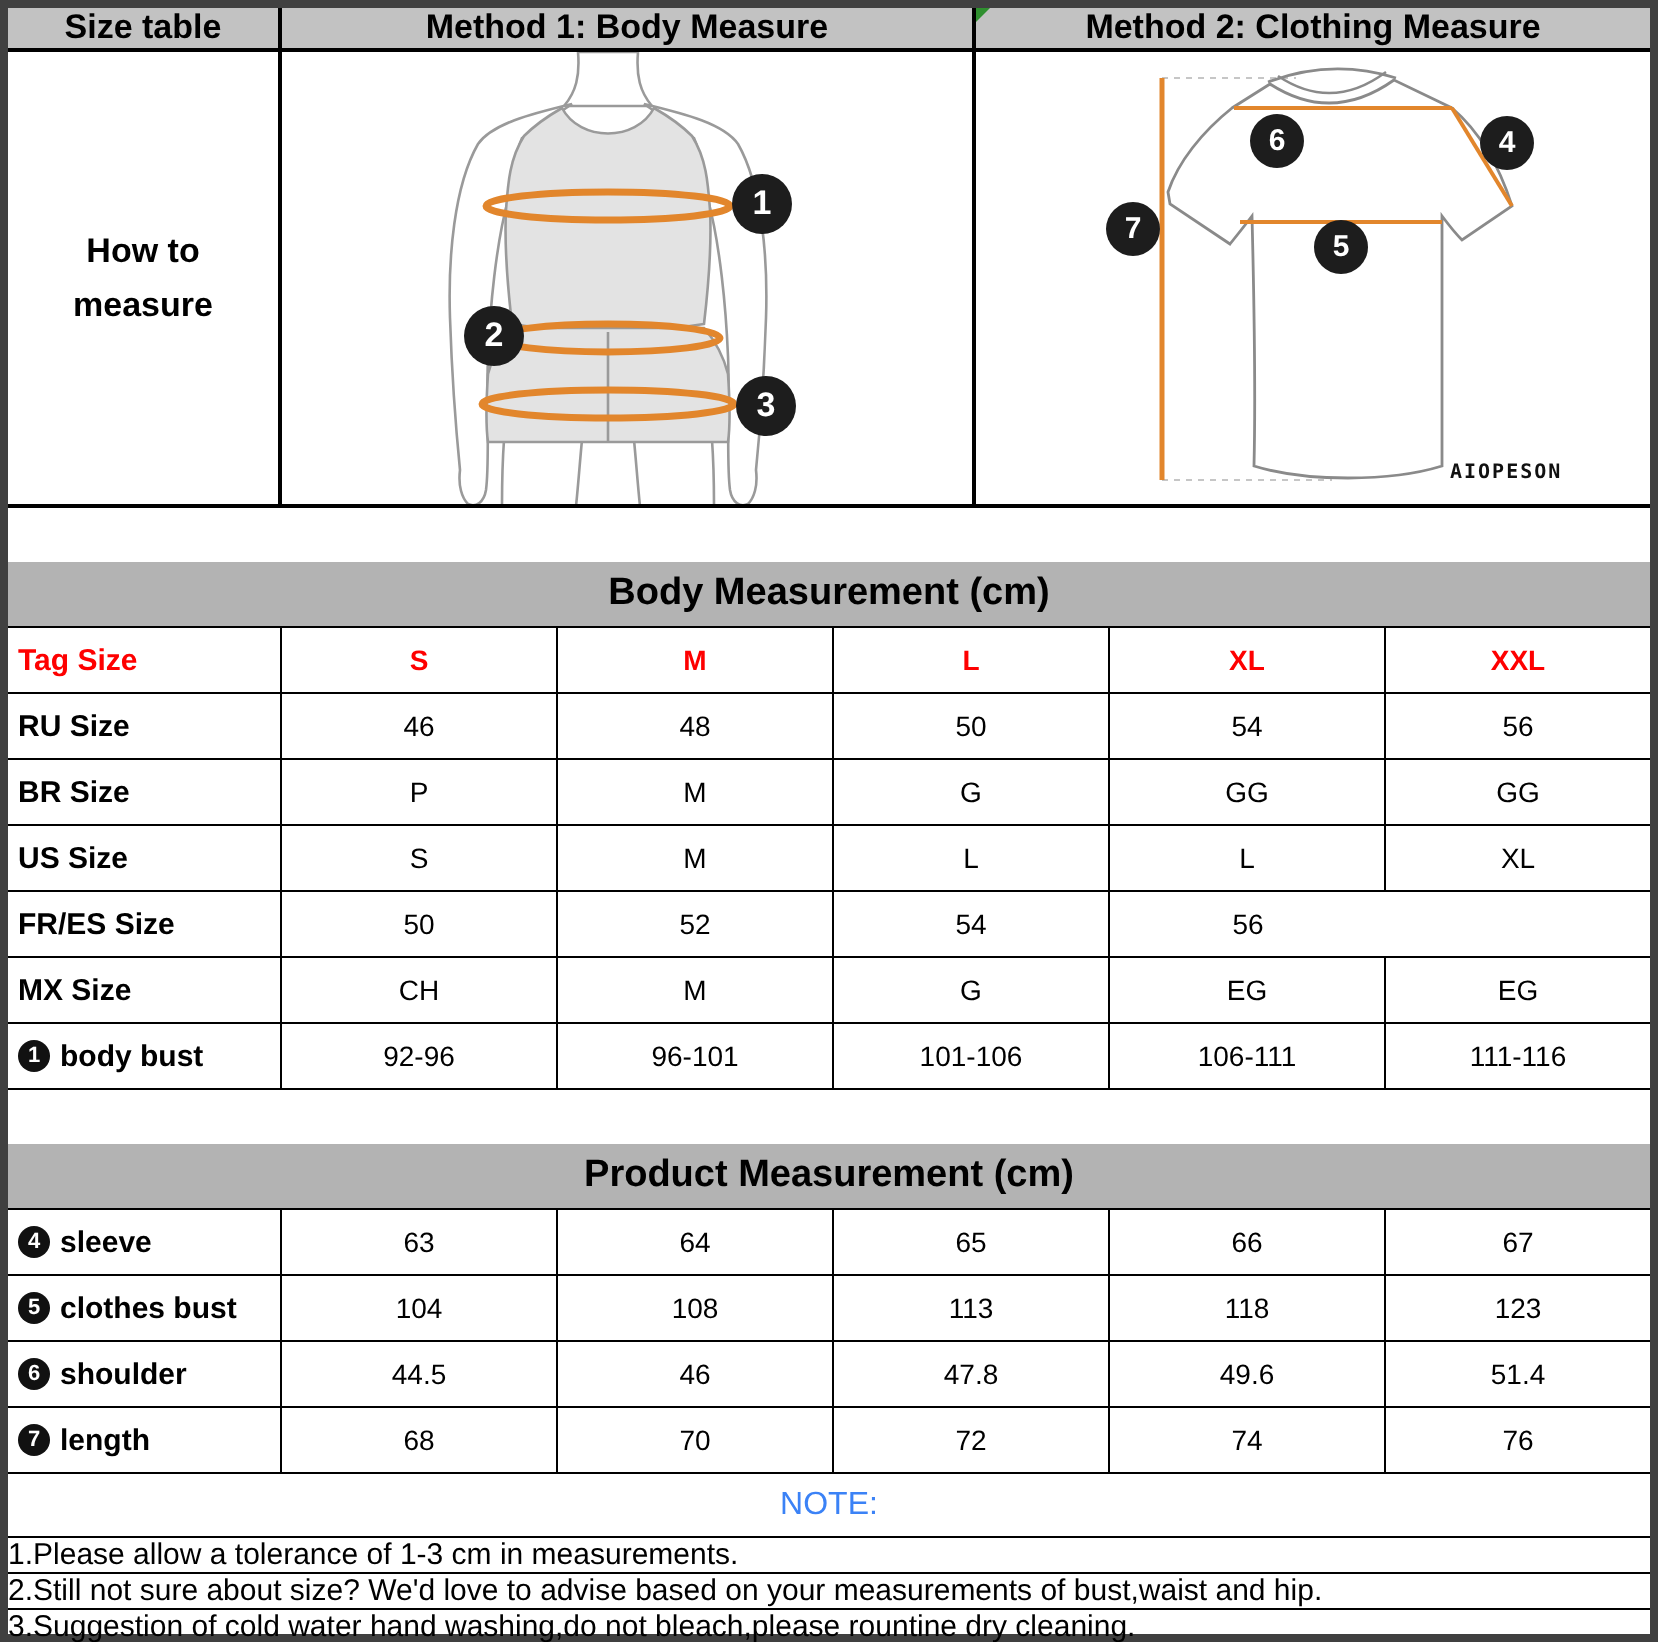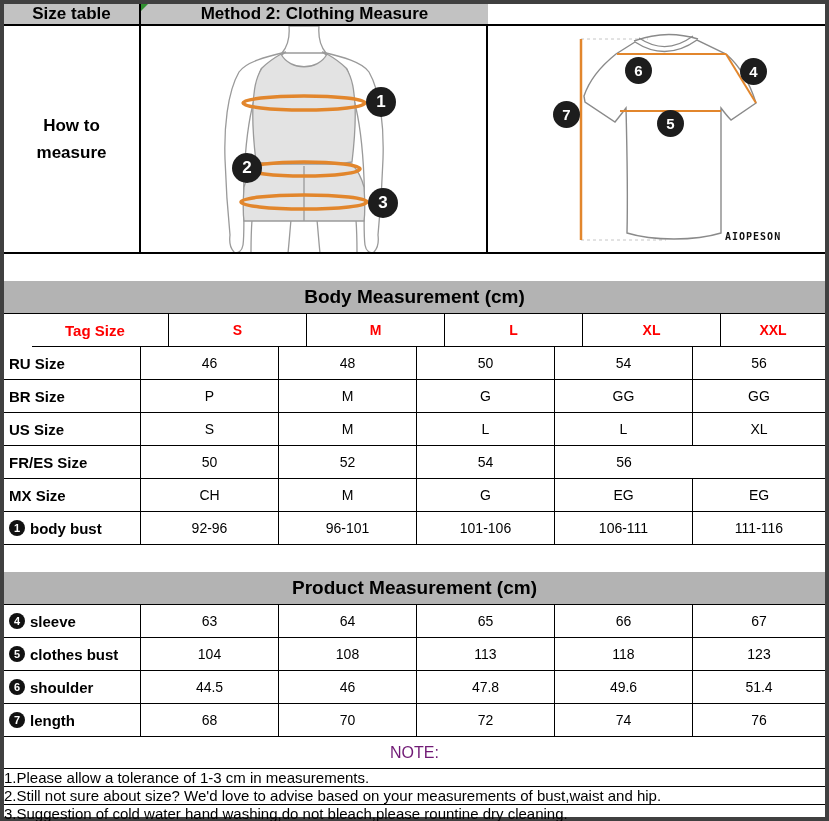--- a/index.html
+++ b/index.html
@@ -52,47 +52,50 @@
   .t-row:last-of-type{}
   .lbl{
     display:flex;align-items:center;gap:5px;padding-left:5px;
     font-weight:bold;font-size:15px;border-right:1px solid #000;
   }
   .val{
     display:flex;align-items:center;justify-content:center;
     font-size:14px;border-right:1px solid #000;
   }
   .t-row .val:last-child{border-right:none;}
-  .red{color:#fe0000;margin-left:28px;}
+  .red{color:#fe0000;}
   .red .val,.red.val{color:#fe0000;font-weight:bold;}
   .chip{
     width:16px;height:16px;border-radius:50%;background:#111;color:#fff;
     display:inline-flex;align-items:center;justify-content:center;
     font-size:11px;font-weight:bold;flex:0 0 auto;
   }
   
   .notes{flex:1;display:flex;flex-direction:column;}
   .note-title{
     height:32px;border-bottom:1px solid #000;display:flex;align-items:center;justify-content:center;
-    color:#701a75;font-size:16px;flex:0 0 auto;
+    color:#3b82f6;font-size:16px;flex:0 0 auto;
   }
   .note-item{
     flex:1;display:flex;align-items:center;padding-left:0;font-size:15px;border-bottom:1px solid #000;
   }
   .note-item:last-child{border-bottom:none;}
   svg{display:block;}
 </style>
 </head>
 <body>
 
 <div class="sheet">
 
   <div class="top-row">
     <div class="top-cell">
       <span>Size table</span>
+    </div>
+    <div class="top-cell">
+      <span>Method 1: Body  Measure</span>
     </div>
     <div class="top-cell">
       <span class="corner-mark"></span>
       <span>Method 2: Clothing Measure</span>
     </div>
   </div>
 
   <div class="diagram-row">
     <div class="howto-cell">
       <span>How to measure</span>

